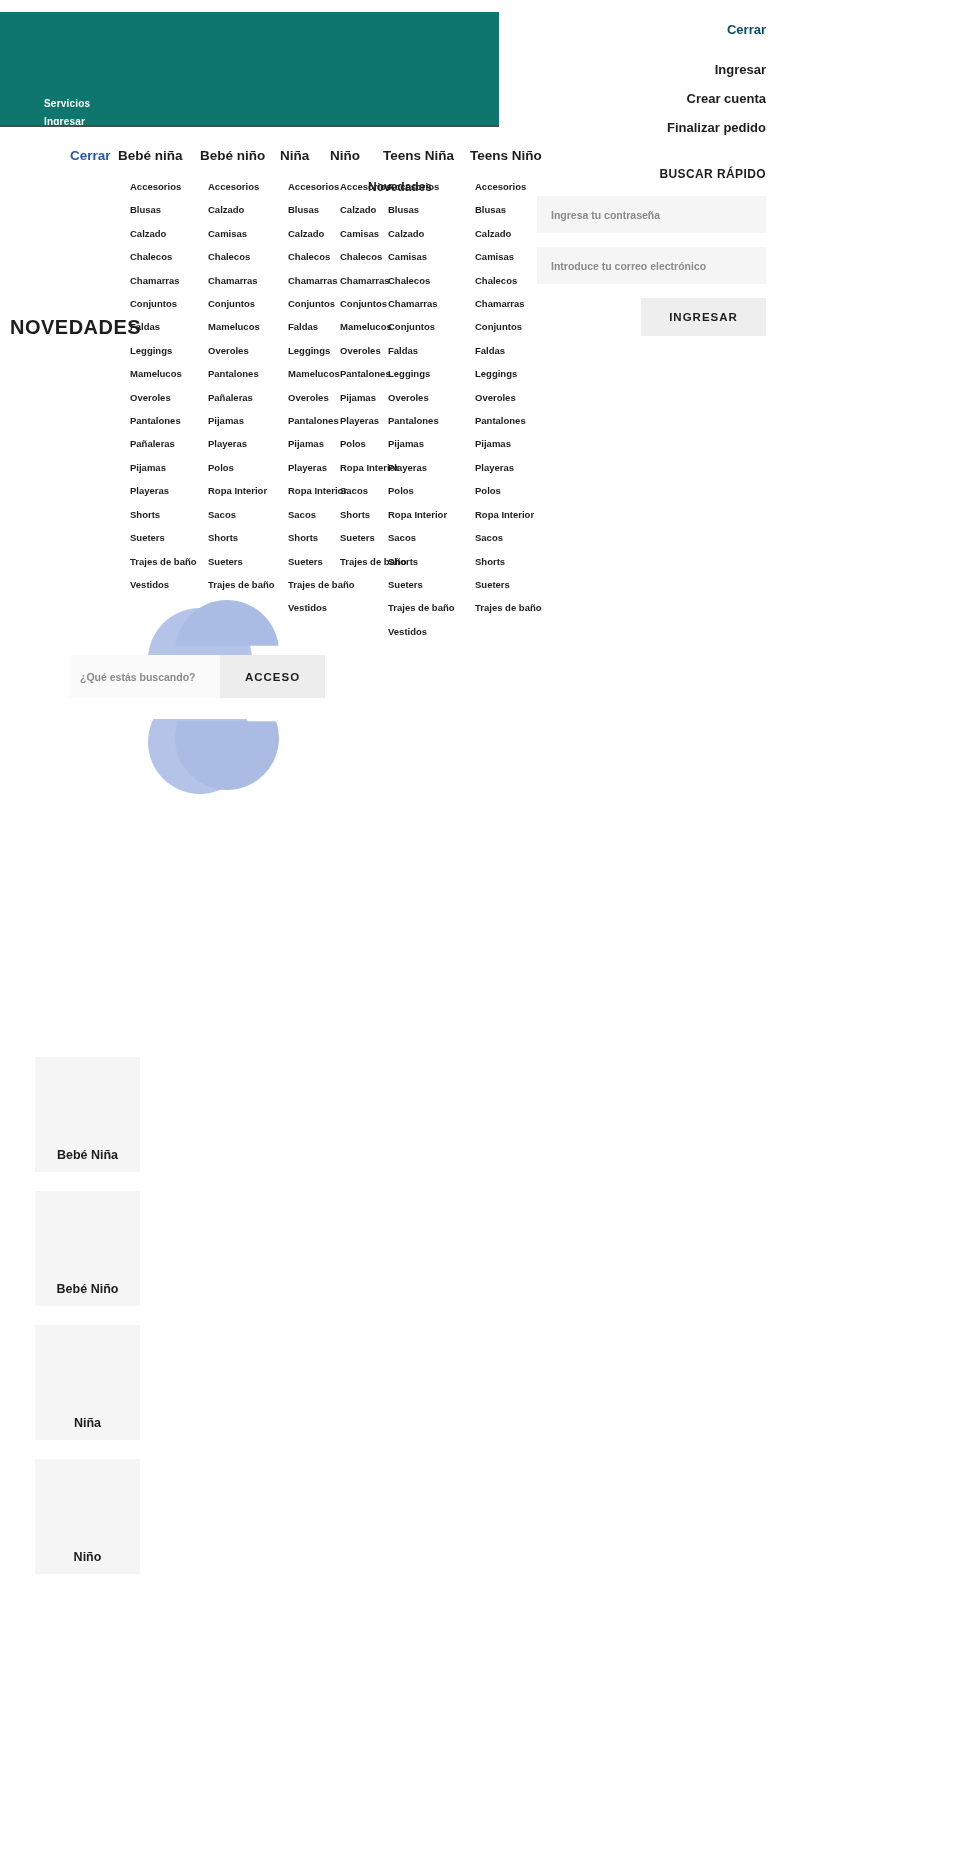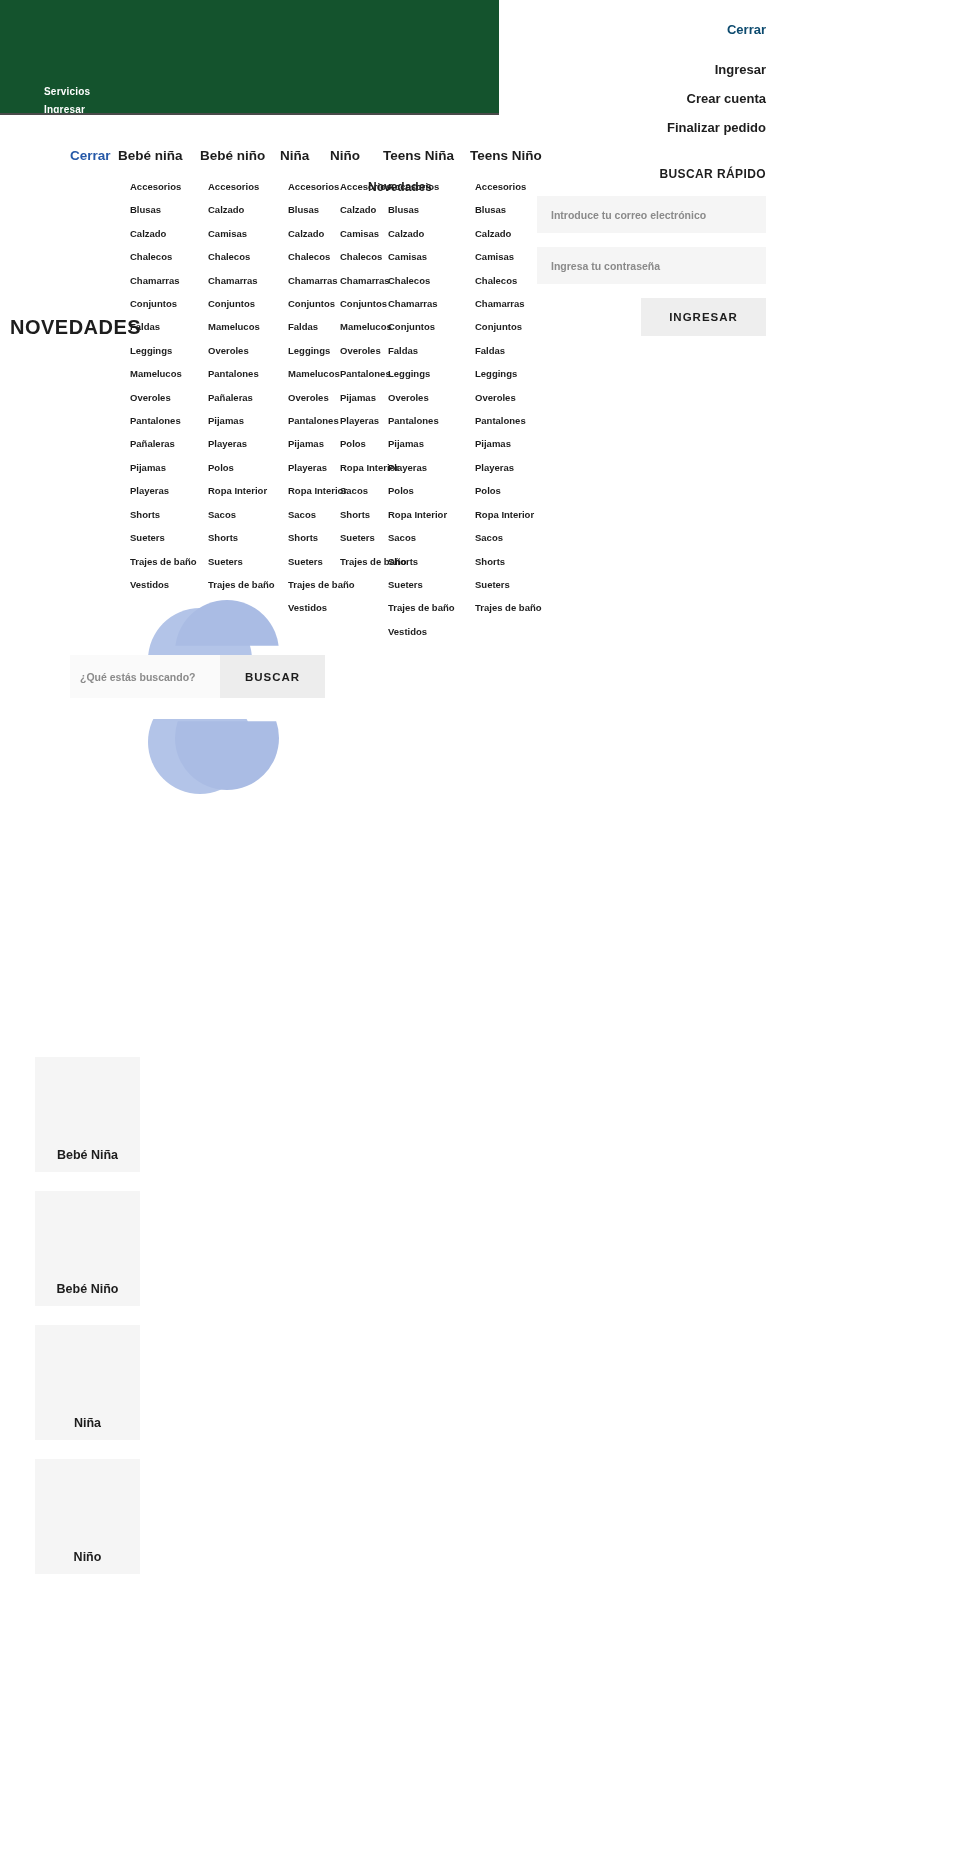--- a/index.html
+++ b/index.html
@@ -6,23 +6,23 @@
   html, body {
     width: 960px; height: 1875px;
     background: #ffffff;
     font-family: "Liberation Sans", sans-serif;
     overflow: hidden;
   }
   #page { position: relative; width: 960px; height: 1875px; background: #fff; }
 
   
   .topbar {
-    position: absolute; left: 0; top: 0;
+    position: absolute; left: 0; top: 12px;
     width: 499px; height: 115px;
-    background: #14532d;
+    background: #0f766e;
     padding-left: 45px;
   }
   .topbar-links {
     position: absolute; left: 44px; top: 86px;
     display: flex; flex-direction: column; gap: 6px;
   }
   .topbar-links a {
     color: #ffffff; font-size: 10px; font-weight: bold;
     text-decoration: none; letter-spacing: .2px; line-height: 12px;
   }
@@ -176,22 +176,22 @@
 
   <div class="account-panel">
     <a href="#" class="acct-close">Cerrar</a>
     <div class="acct-links">
       <a href="#">Ingresar</a>
       <a href="#">Crear cuenta</a>
       <a href="#">Finalizar pedido</a>
     </div>
     <div class="acct-quick">BUSCAR RÁPIDO</div>
     <div class="acct-form">
+      <input class="acct-input" type="password" placeholder="Ingresa tu contraseña" style="">
       <input class="acct-input" type="email" placeholder="Introduce tu correo electrónico" style="">
-      <input class="acct-input" type="password" placeholder="Ingresa tu contraseña" style="">
       <button class="acct-submit">INGRESAR</button>
     </div>
   </div>
 
   <div class="nav">
     <div class="nav-row" id="nav-row">
         <a class="nav-top active" href="#" style="position: absolute; left: 70px;">Cerrar</a>
         <a class="nav-top" href="#" style="position: absolute; left: 118px;">Bebé niña</a>
         <a class="nav-top" href="#" style="position: absolute; left: 200px;">Bebé niño</a>
         <a class="nav-top" href="#" style="position: absolute; left: 280px;">Niña</a>
@@ -330,21 +330,21 @@
 
   <div class="novedades-title">NOVEDADES</div>
 
   <div class="blob-top"></div>
   <div class="blob-top2"></div>
   <div class="blob-bottom"></div>
   <div class="blob-bottom2"></div>
 
   <div class="search-strip">
     <input class="search-input" type="text" placeholder="¿Qué estás buscando?" style="">
-    <button class="search-btn">BUSCAR</button>
+    <button class="search-btn">ACCESO</button>
     <div class="search-rest"></div>
   </div>
 
   <div class="cards" id="cards">
       <div class="card">
         <div class="card-label">Bebé Niña</div>
       </div>
       <div class="card">
         <div class="card-label">Bebé Niño</div>
       </div>

